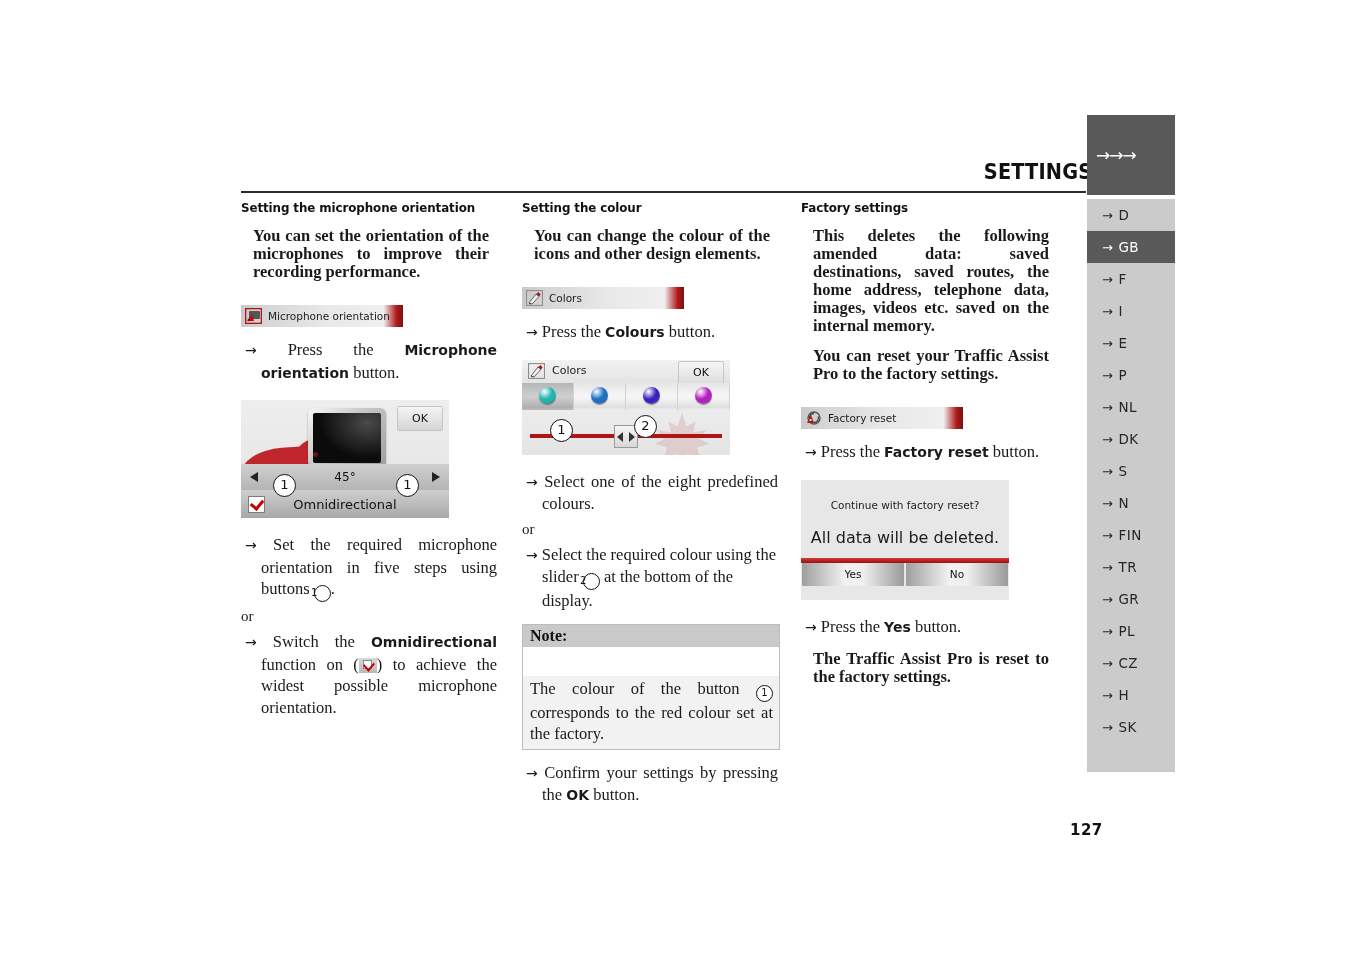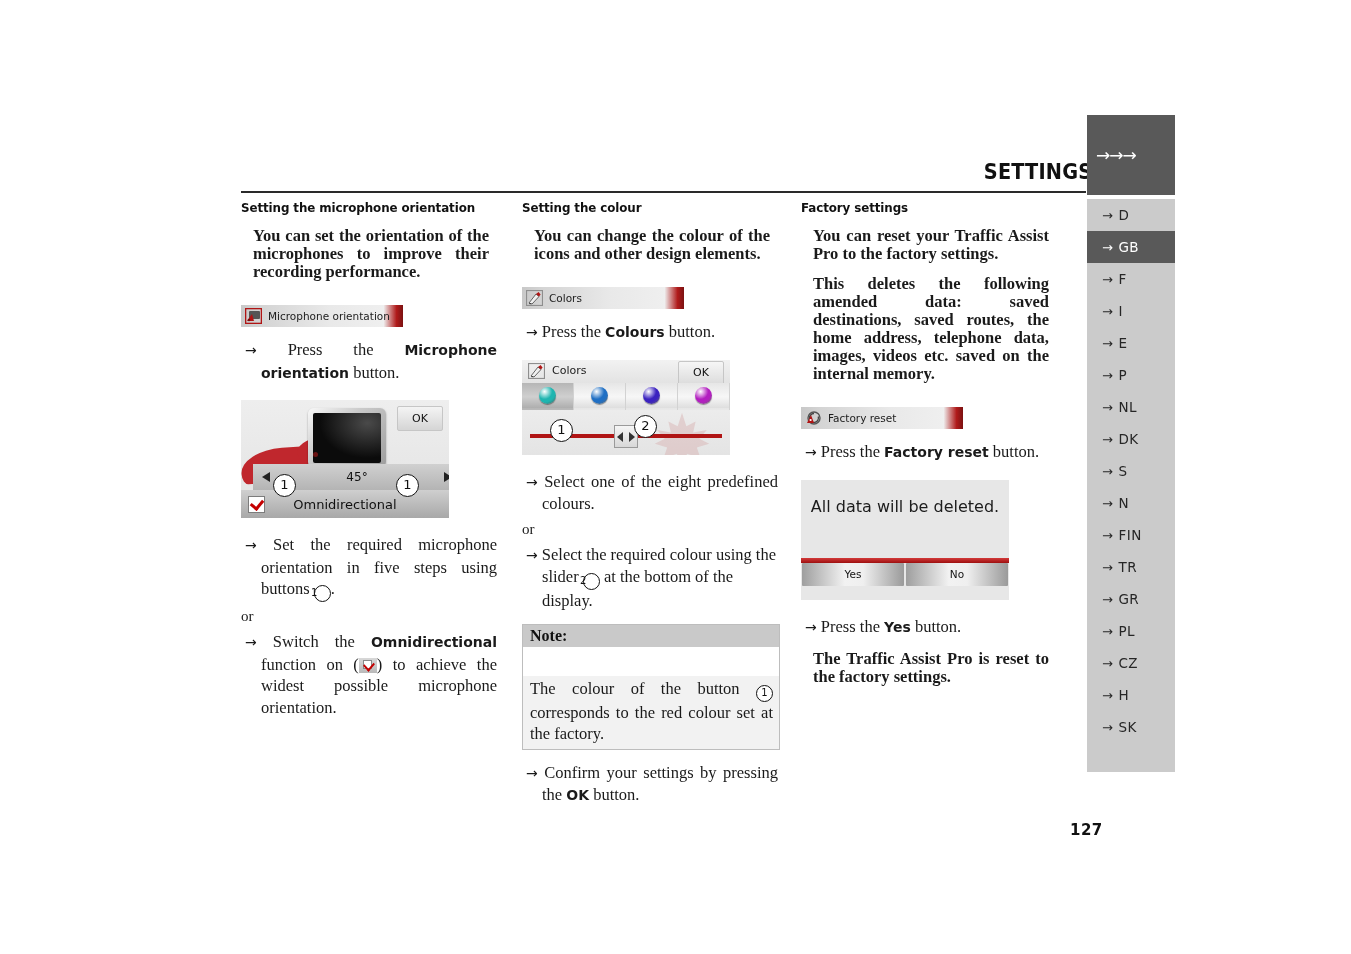--- a/index.html
+++ b/index.html
@@ -312,21 +312,21 @@
     position: absolute;
     left: 72px;
     top: 52px;
     width: 5px;
     height: 5px;
     background: #6a1313;
     border-radius: 50%;
   }
   #mic-rowstep {
     position: absolute;
-    left: 12px;
+    left: 0;
     bottom: 28px;
     width: 100%;
     height: 26px;
     background: linear-gradient(#d0d0d0, #b4b4b4);
     display: flex;
     align-items: center;
     justify-content: center;
   }
   #mic-angle {
     font-family: "DejaVu Sans", sans-serif;
@@ -755,22 +755,22 @@
 
   <div class="spacer-8"></div>
   <p class="step">
     <span class="arrow-g">→</span>
     <span>Confirm your settings by pressing the </span><span class="bold-s">OK</span><span> button.</span>
   </p>
 </div>
 
 <div class="col" id="col-3">
   <div class="sect-head">Factory settings</div>
+  <p class="body">This deletes the following amended data: saved destinations, saved routes, the home address, telephone data, images, videos etc. saved on the internal memory.</p>
   <p class="body">You can reset your Traffic Assist Pro to the factory settings.</p>
-  <p class="body">This deletes the following amended data: saved destinations, saved routes, the home address, telephone data, images, videos etc. saved on the internal memory.</p>
   <div class="spacer-12"></div>
 
   <div class="menubtn">
     <span class="mb-icon">
       <svg width="17" height="16" viewBox="0 0 17 16">
         <circle cx="9" cy="8" r="6" fill="none" stroke="#555" stroke-width="1.4"></circle>
         <path d="M9 3.5 a4.5 4.5 0 1 0 4.2 3" fill="none" stroke="#444" stroke-width="1.3"></path>
         <path d="M2 13 L6 5 L9 13 Z" fill="#b01414"></path>
         <circle cx="5.6" cy="10" r="1.1" fill="#fff"></circle>
       </svg>
@@ -780,20 +780,21 @@
 
   <div class="spacer-8"></div>
   <p class="step noj">
     <span class="arrow-g">→</span>
     <span>Press the </span><span class="bold-s">Factory reset</span><span> button.</span>
   </p>
 
   <div class="spacer-12"></div>
 
   <div class="devscreen" id="reset-screen">
+    <div id="reset-q">Continue with factory reset?</div>
     <div id="reset-sub">All data will be deleted.</div>
     <div id="reset-redbar"></div>
     <div id="reset-btnrow">
       <div class="reset-btn">Yes</div>
       <div class="reset-btn">No</div>
     </div>
   </div>
 
   <div class="spacer-12"></div>
   <p class="step noj">

